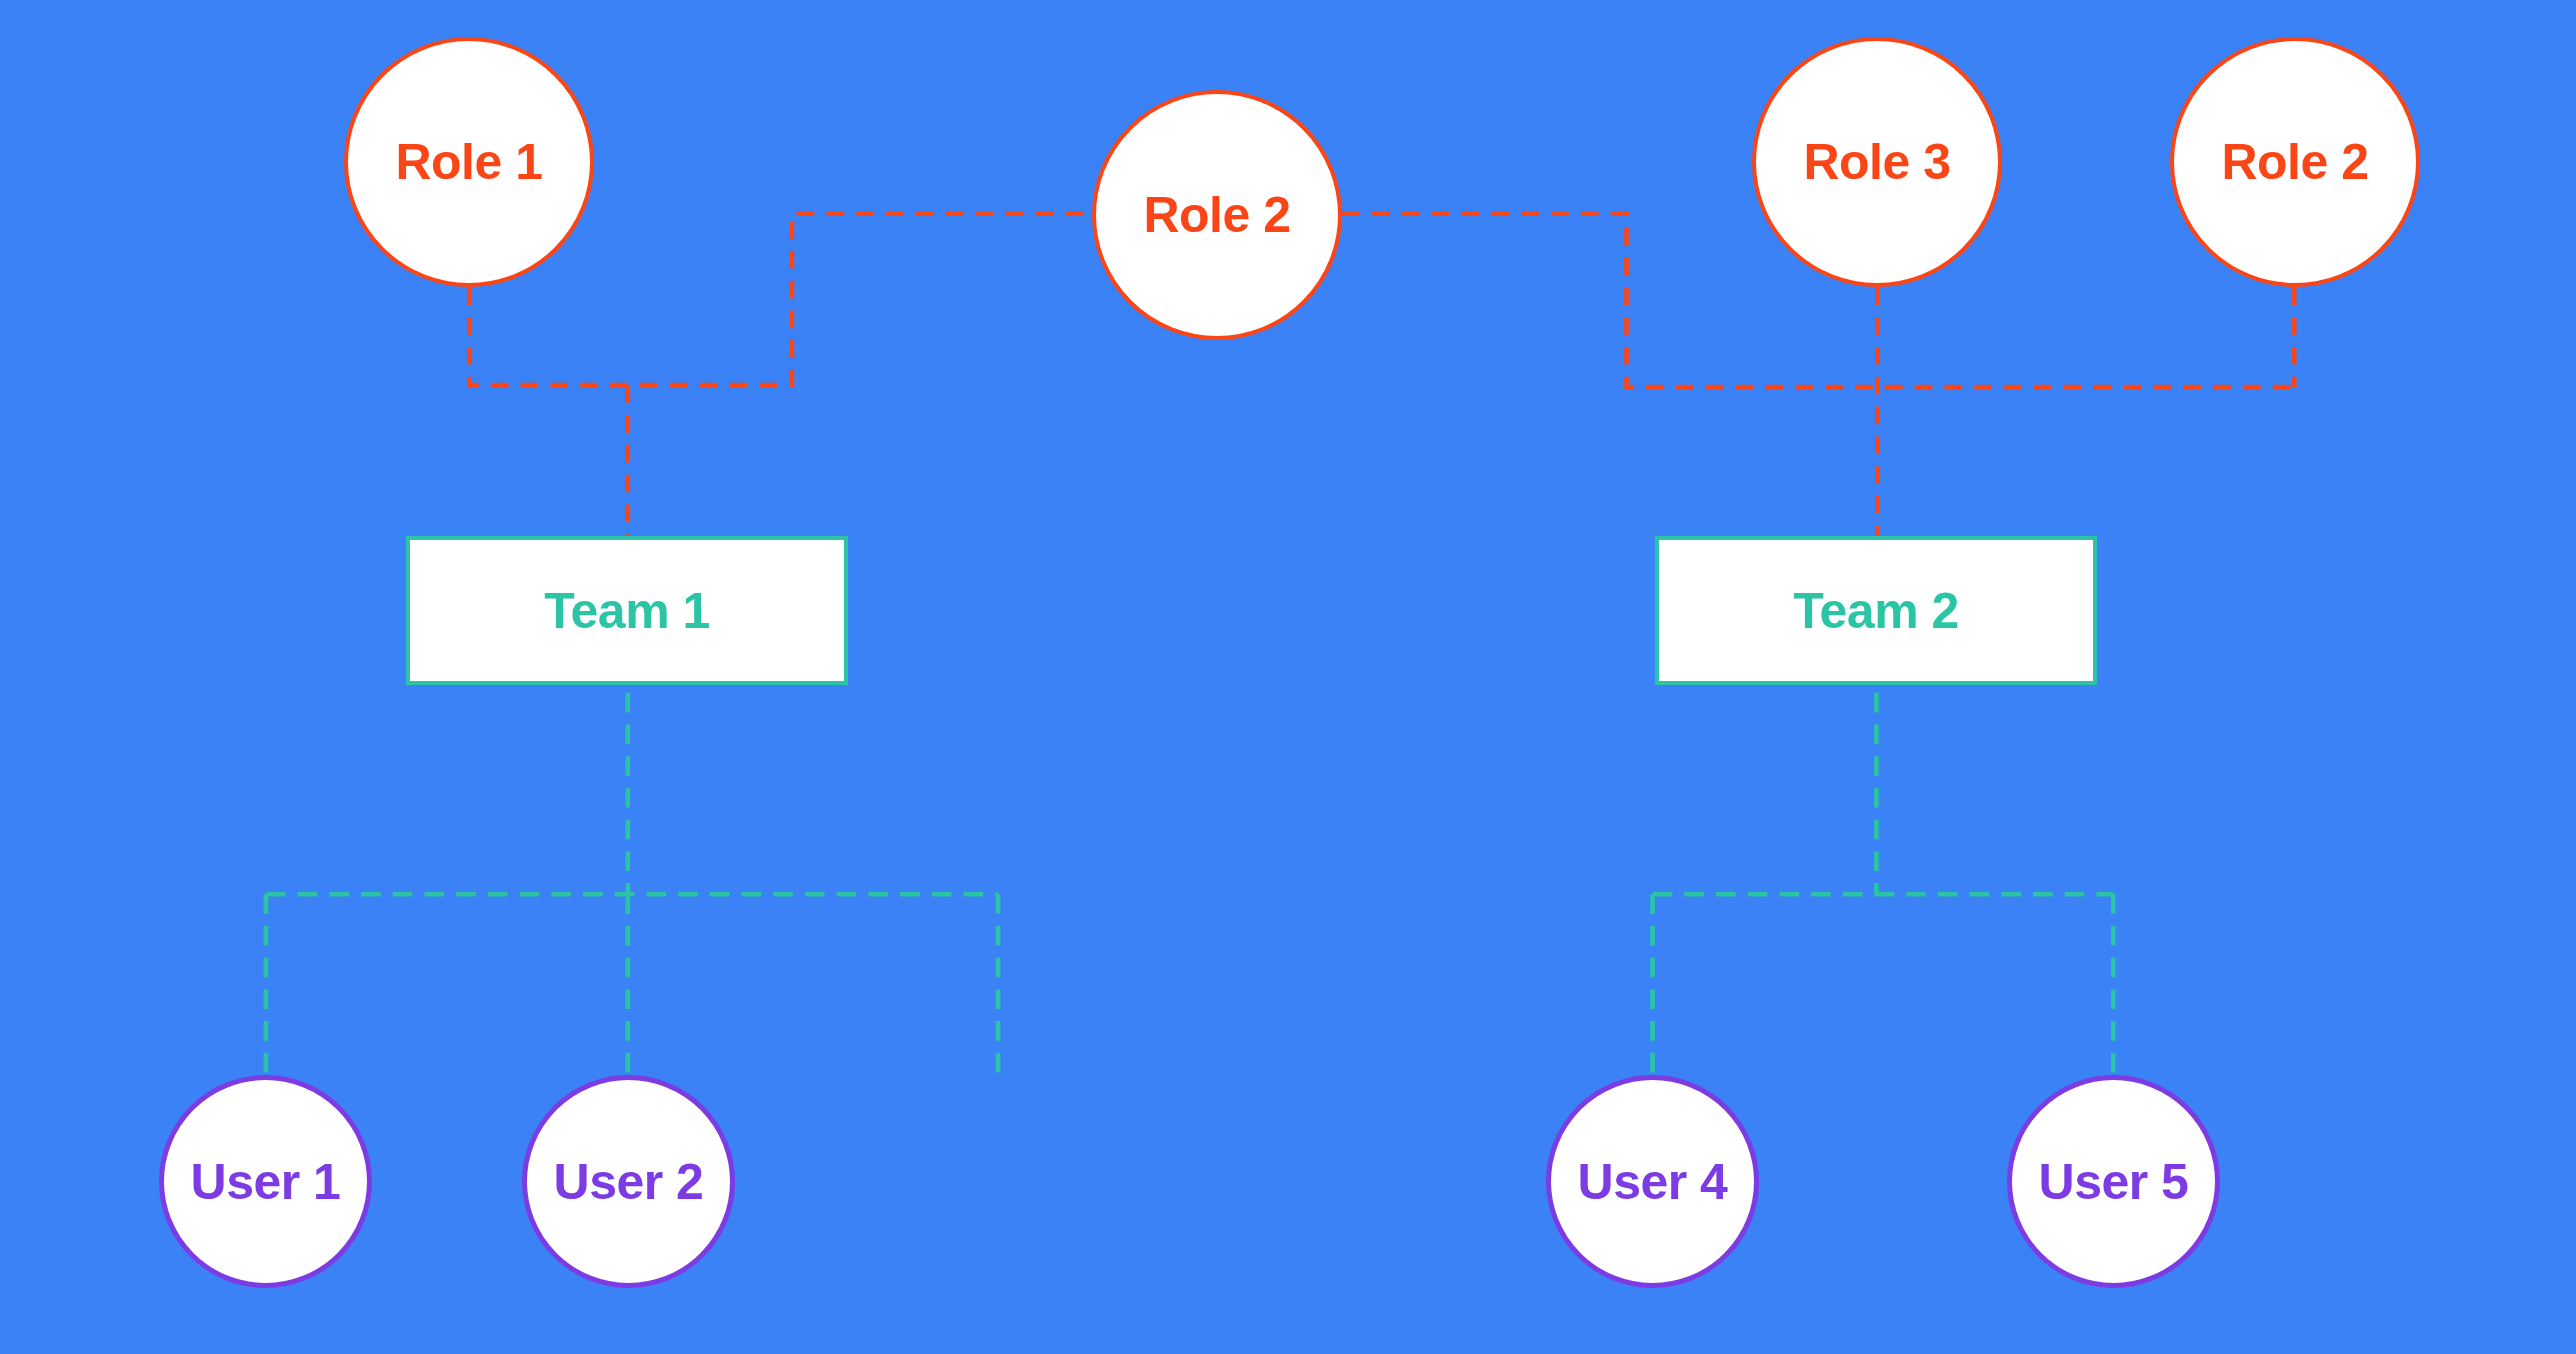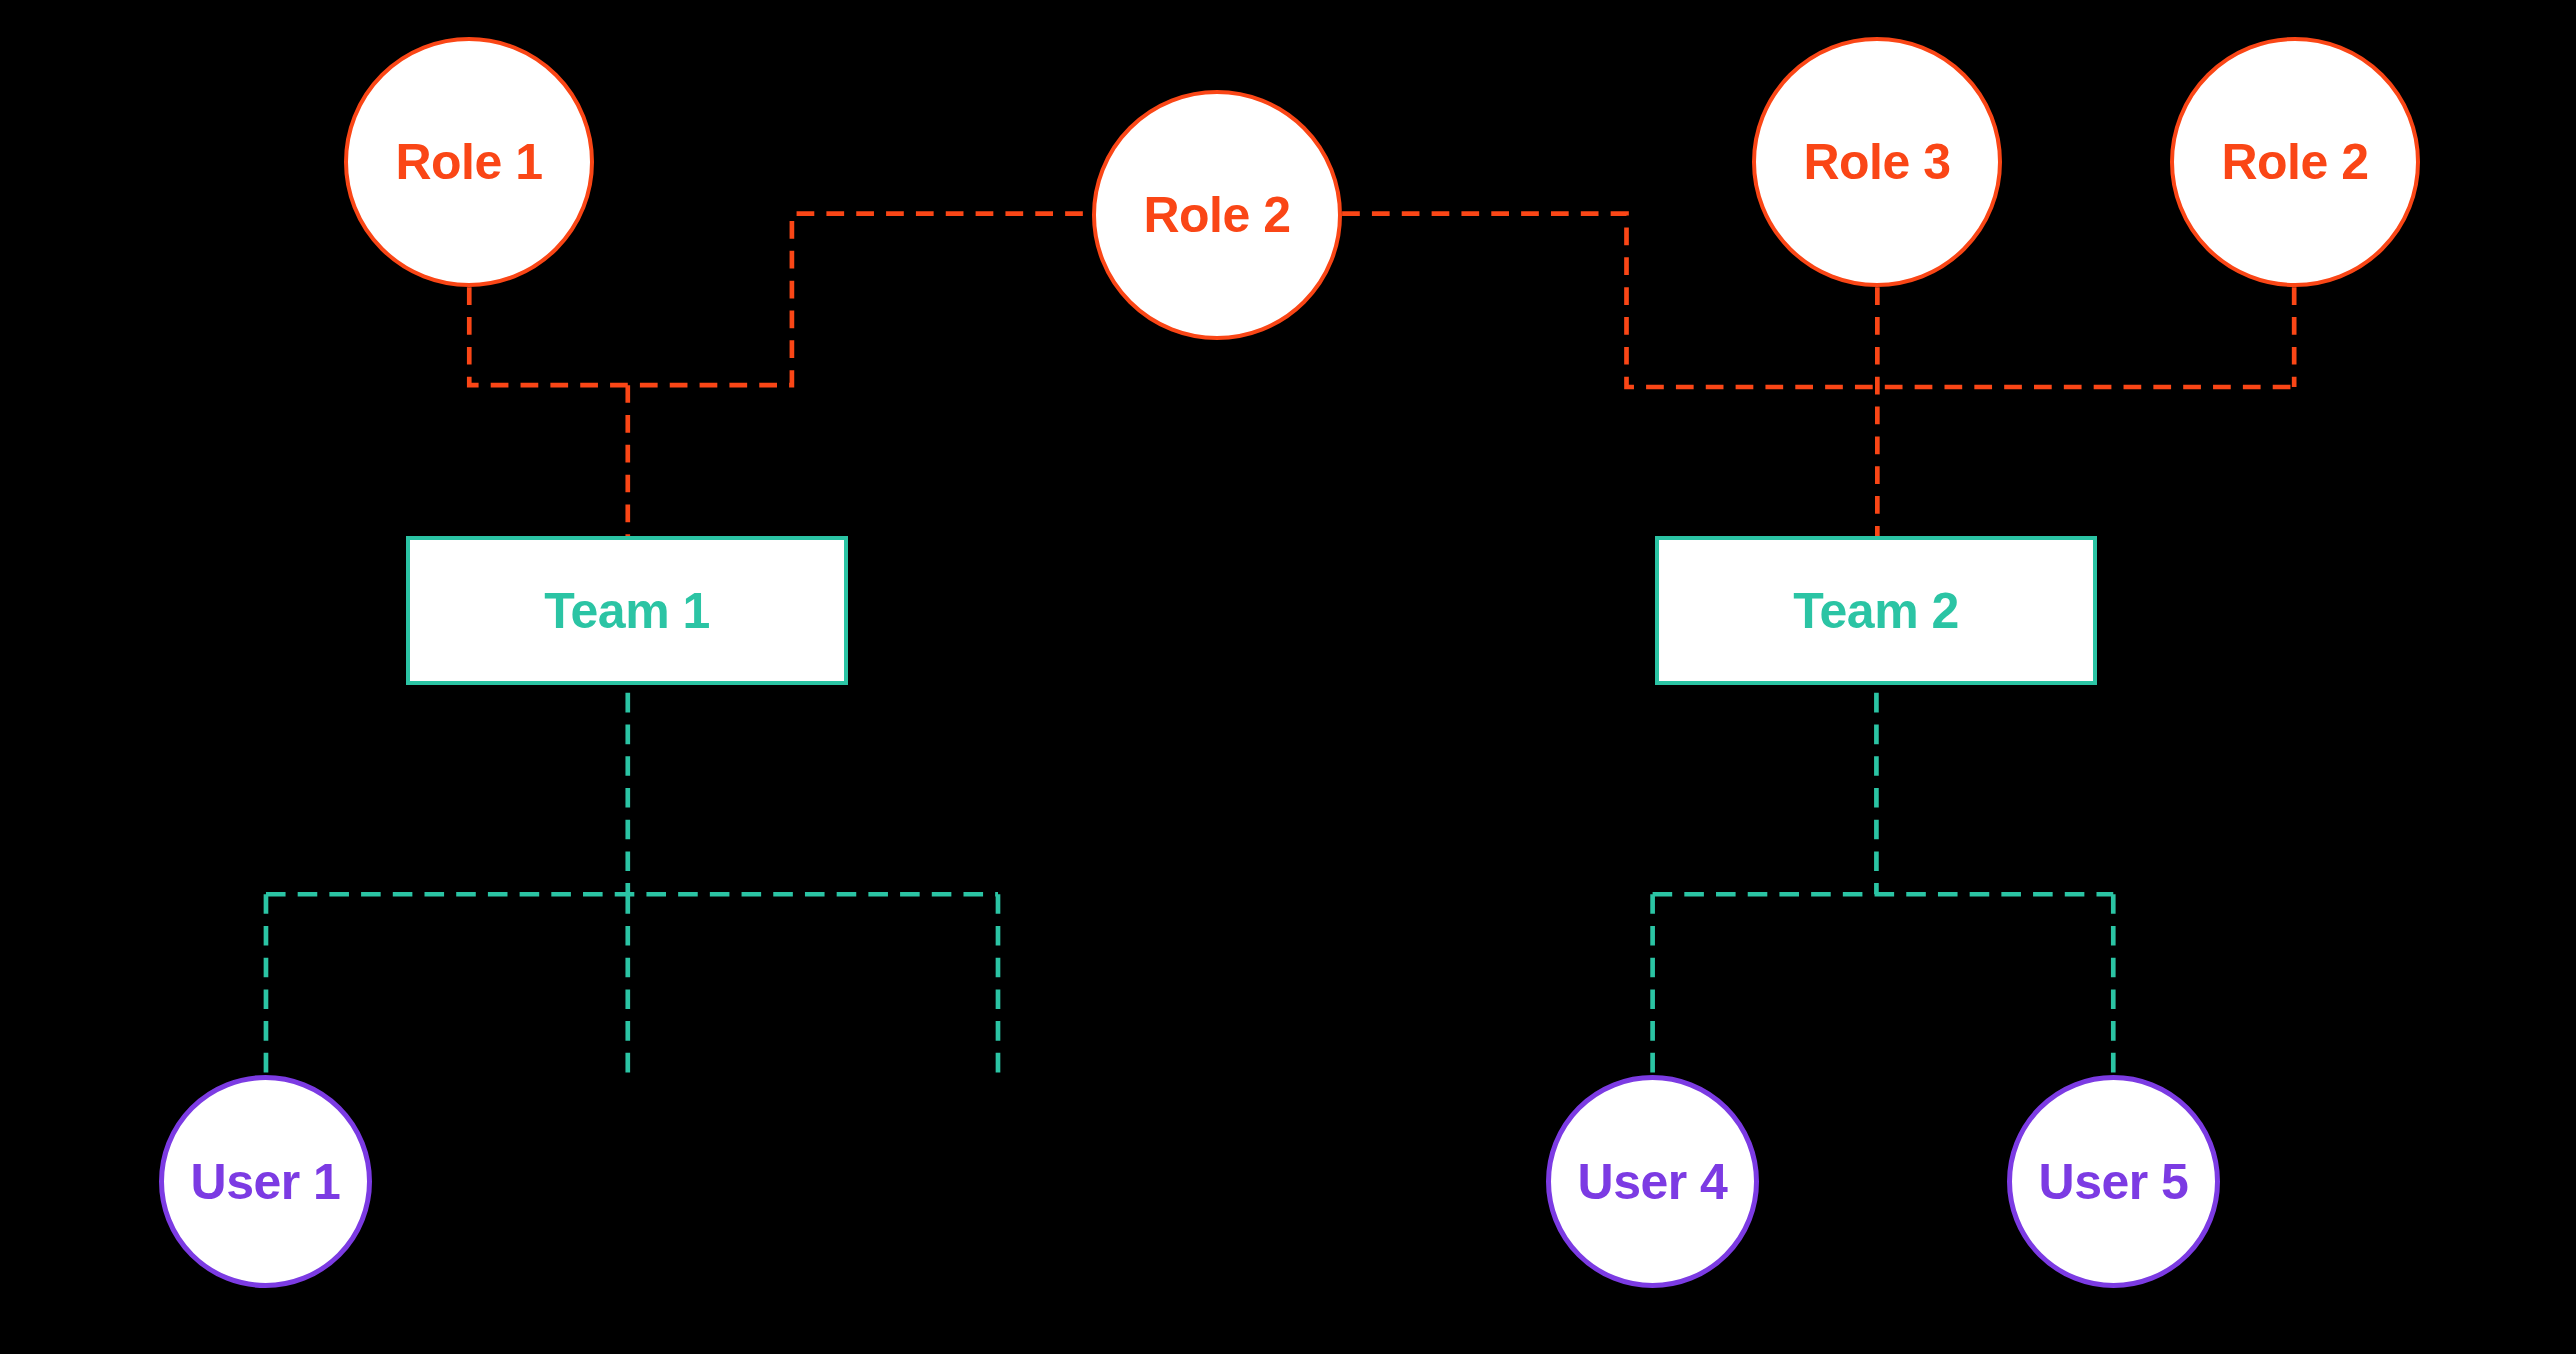--- a/index.html
+++ b/index.html
@@ -5,21 +5,21 @@
   html, body {
     margin: 0;
     padding: 0;
     background: #ffffff;
     font-family: "Liberation Sans", "DejaVu Sans", sans-serif;
   }
   #canvas {
     position: relative;
     width: 2576px;
     height: 1354px;
-    background: #000000;
+    background: #3b82f6;
     overflow: hidden;
   }
   #connector-layer {
     position: absolute;
     left: 0; top: 0;
     width: 2576px;
     height: 1354px;
   }
   .edge {
     fill: none;
@@ -119,20 +119,23 @@
   <div id="team-1" class="node team-node">
     <span>Team 1</span>
   </div>
   <div id="team-2" class="node team-node">
     <span>Team 2</span>
   </div>
 
   <div id="user-1" class="node user-node">
     <span>User 1</span>
   </div>
+  <div id="user-2" class="node user-node">
+    <span>User 2</span>
+  </div>
   <div id="user-4" class="node user-node">
     <span>User 4</span>
   </div>
   <div id="user-5" class="node user-node">
     <span>User 5</span>
   </div>
 
 </div>
 
 

